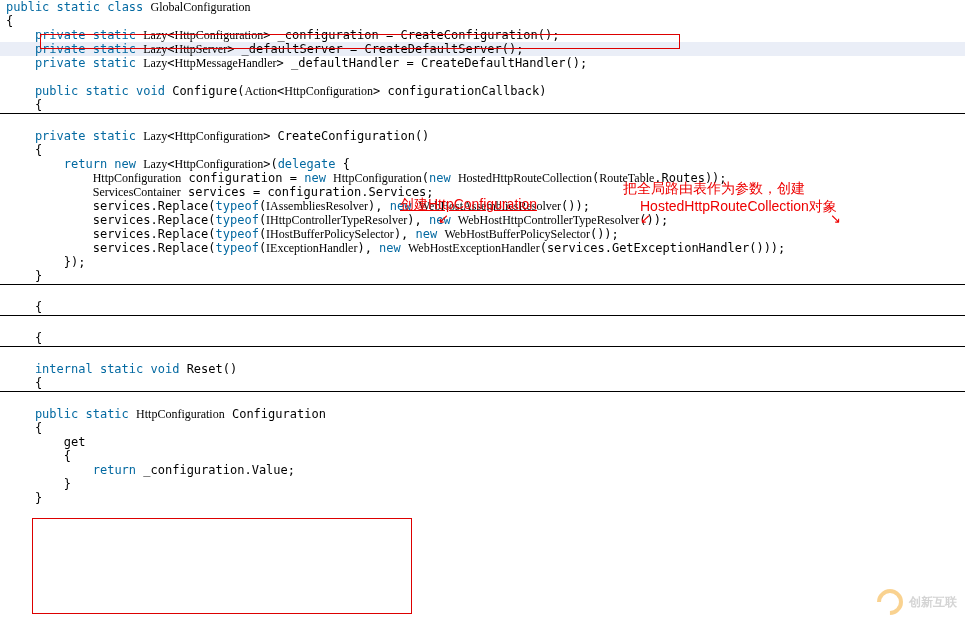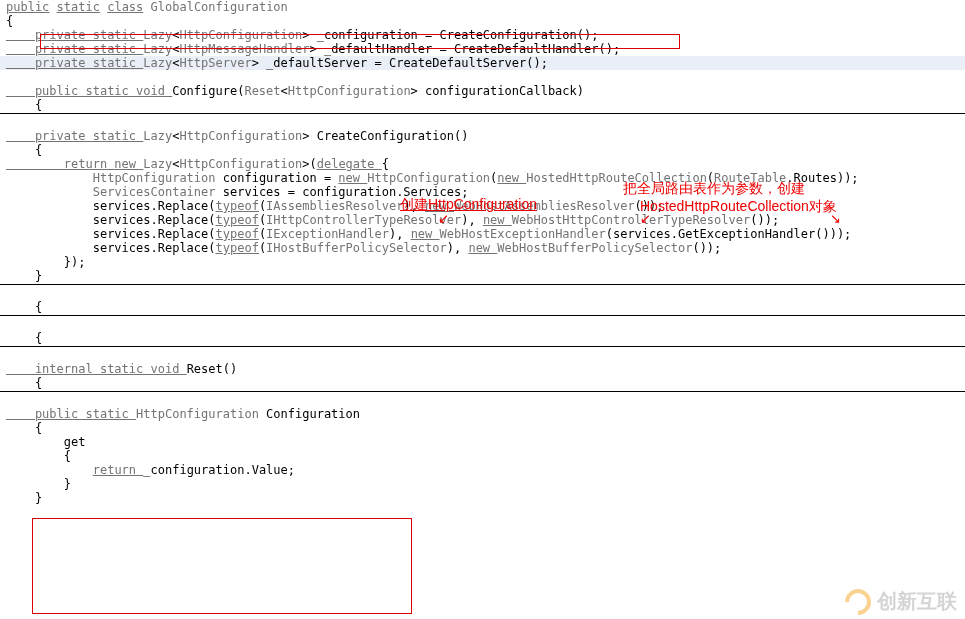--- a/index.html
+++ b/index.html
@@ -1,53 +1,53 @@
 <!DOCTYPE html>
 <html><head>
 <meta charset="utf-8">
 <style>
   * { margin: 0; padding: 0; box-sizing: border-box; }
   body { font-family: "Lucida Console", Consolas, monospace; font-size: 12px; background: #fff; width: 965px; height: 619px; position: relative; overflow: hidden; }
   .line { white-space: pre; line-height: 14px; padding-left: 6px; }
-  .kw { color: #737373; text-decoration: underline; }
-  .type { color: #737373; }
+  .kw { color: #0369a1; }
+  .type { color: #000000; font-family: Liberation Serif, serif; }
   .txt { color: #000; }
   .hl { background: #eaeef7; }
   .hrline { border-top: 1px solid #000; margin: 1px 0; }
   .redbox1 { position: absolute; border: 1px solid #d00; left: 40px; top: 34px; width: 640px; height: 15px; pointer-events:none; }
   .redbox2 { position: absolute; border: 1px solid #d00; left: 32px; top: 518px; width: 380px; height: 96px; pointer-events:none; }
   .annot { position: absolute; color: #e00; font-family: SimSun, sans-serif; font-size: 14px; }
   .arrow { position: absolute; color: #e00; font-size: 13px; font-family: sans-serif; }
   .watermark { position: absolute; right: 8px; bottom: 4px; display: flex; align-items: center; opacity: 0.5; }
   .watermark .c { width: 26px; height: 26px; border: 4px solid #f5a623; border-radius: 50%; border-bottom-color: transparent; transform: rotate(45deg); margin-right: 6px; }
-  .watermark .t { font-family: "Microsoft YaHei", sans-serif; font-size: 20px; color: #aaa; font-weight: bold;}
+  .watermark .t { font-family: "Microsoft YaHei", sans-serif; font-size: 12px; color: #aaa; font-weight: bold;}
 </style>
 </head>
 <body>
 
 <div class="code">
 <div class="line"><span class="kw">public</span><span class="txt"> </span><span class="kw">static</span><span class="txt"> </span><span class="kw">class</span><span class="txt"> </span><span class="type">GlobalConfiguration</span></div>
 <div class="line txt">{</div>
 <div class="line"><span class="kw">    private static </span><span class="type">Lazy</span><span class="txt">&lt;</span><span class="type">HttpConfiguration</span><span class="txt">&gt; _configuration = CreateConfiguration();</span></div>
+<div class="line hl"><span class="kw">    private static </span><span class="type">Lazy</span><span class="txt">&lt;</span><span class="type">HttpServer</span><span class="txt">&gt; _defaultServer = CreateDefaultServer();</span></div>
 <div class="line"><span class="kw">    private static </span><span class="type">Lazy</span><span class="txt">&lt;</span><span class="type">HttpMessageHandler</span><span class="txt">&gt; _defaultHandler = CreateDefaultHandler();</span></div>
-<div class="line hl"><span class="kw">    private static </span><span class="type">Lazy</span><span class="txt">&lt;</span><span class="type">HttpServer</span><span class="txt">&gt; _defaultServer = CreateDefaultServer();</span></div>
 <div class="line txt"> </div>
-<div class="line"><span class="kw">    public static void </span><span class="txt">Configure(</span><span class="type">Reset</span><span class="txt">&lt;</span><span class="type">HttpConfiguration</span><span class="txt">&gt; configurationCallback)</span></div>
+<div class="line"><span class="kw">    public static void </span><span class="txt">Configure(</span><span class="type">Action</span><span class="txt">&lt;</span><span class="type">HttpConfiguration</span><span class="txt">&gt; configurationCallback)</span></div>
 <div class="line txt">    {</div>
 <div class="hrline"></div>
 <div class="line txt"> </div>
 <div class="line"><span class="kw">    private static </span><span class="type">Lazy</span><span class="txt">&lt;</span><span class="type">HttpConfiguration</span><span class="txt">&gt; CreateConfiguration()</span></div>
 <div class="line txt">    {</div>
 <div class="line"><span class="kw">        return new </span><span class="type">Lazy</span><span class="txt">&lt;</span><span class="type">HttpConfiguration</span><span class="txt">&gt;(</span><span class="kw">delegate </span><span class="txt">{</span></div>
 <div class="line"><span class="txt">            </span><span class="type">HttpConfiguration</span><span class="txt"> configuration = </span><span class="kw">new </span><span class="type">HttpConfiguration</span><span class="txt">(</span><span class="kw">new </span><span class="type">HostedHttpRouteCollection</span><span class="txt">(</span><span class="type">RouteTable</span><span class="txt">.Routes));</span></div>
 <div class="line"><span class="txt">            </span><span class="type">ServicesContainer</span><span class="txt"> services = configuration.Services;</span></div>
 <div class="line"><span class="txt">            services.Replace(</span><span class="kw">typeof</span><span class="txt">(</span><span class="type">IAssembliesResolver</span><span class="txt">), </span><span class="kw">new </span><span class="type">WebHostAssembliesResolver</span><span class="txt">());</span></div>
 <div class="line"><span class="txt">            services.Replace(</span><span class="kw">typeof</span><span class="txt">(</span><span class="type">IHttpControllerTypeResolver</span><span class="txt">), </span><span class="kw">new </span><span class="type">WebHostHttpControllerTypeResolver</span><span class="txt">());</span></div>
+<div class="line"><span class="txt">            services.Replace(</span><span class="kw">typeof</span><span class="txt">(</span><span class="type">IHostBufferPolicySelector</span><span class="txt">), </span><span class="kw">new </span><span class="type">WebHostBufferPolicySelector</span><span class="txt">());</span></div>
 <div class="line"><span class="txt">            services.Replace(</span><span class="kw">typeof</span><span class="txt">(</span><span class="type">IExceptionHandler</span><span class="txt">), </span><span class="kw">new </span><span class="type">WebHostExceptionHandler</span><span class="txt">(services.GetExceptionHandler()));</span></div>
-<div class="line"><span class="txt">            services.Replace(</span><span class="kw">typeof</span><span class="txt">(</span><span class="type">IHostBufferPolicySelector</span><span class="txt">), </span><span class="kw">new </span><span class="type">WebHostBufferPolicySelector</span><span class="txt">());</span></div>
 <div class="line txt">        });</div>
 <div class="line txt">    }</div>
 <div class="hrline"></div>
 <div class="line txt"> </div>
 <div class="line txt">    {</div>
 <div class="hrline"></div>
 <div class="line txt"> </div>
 <div class="line txt">    {</div>
 <div class="hrline"></div>
 <div class="line txt"> </div>

